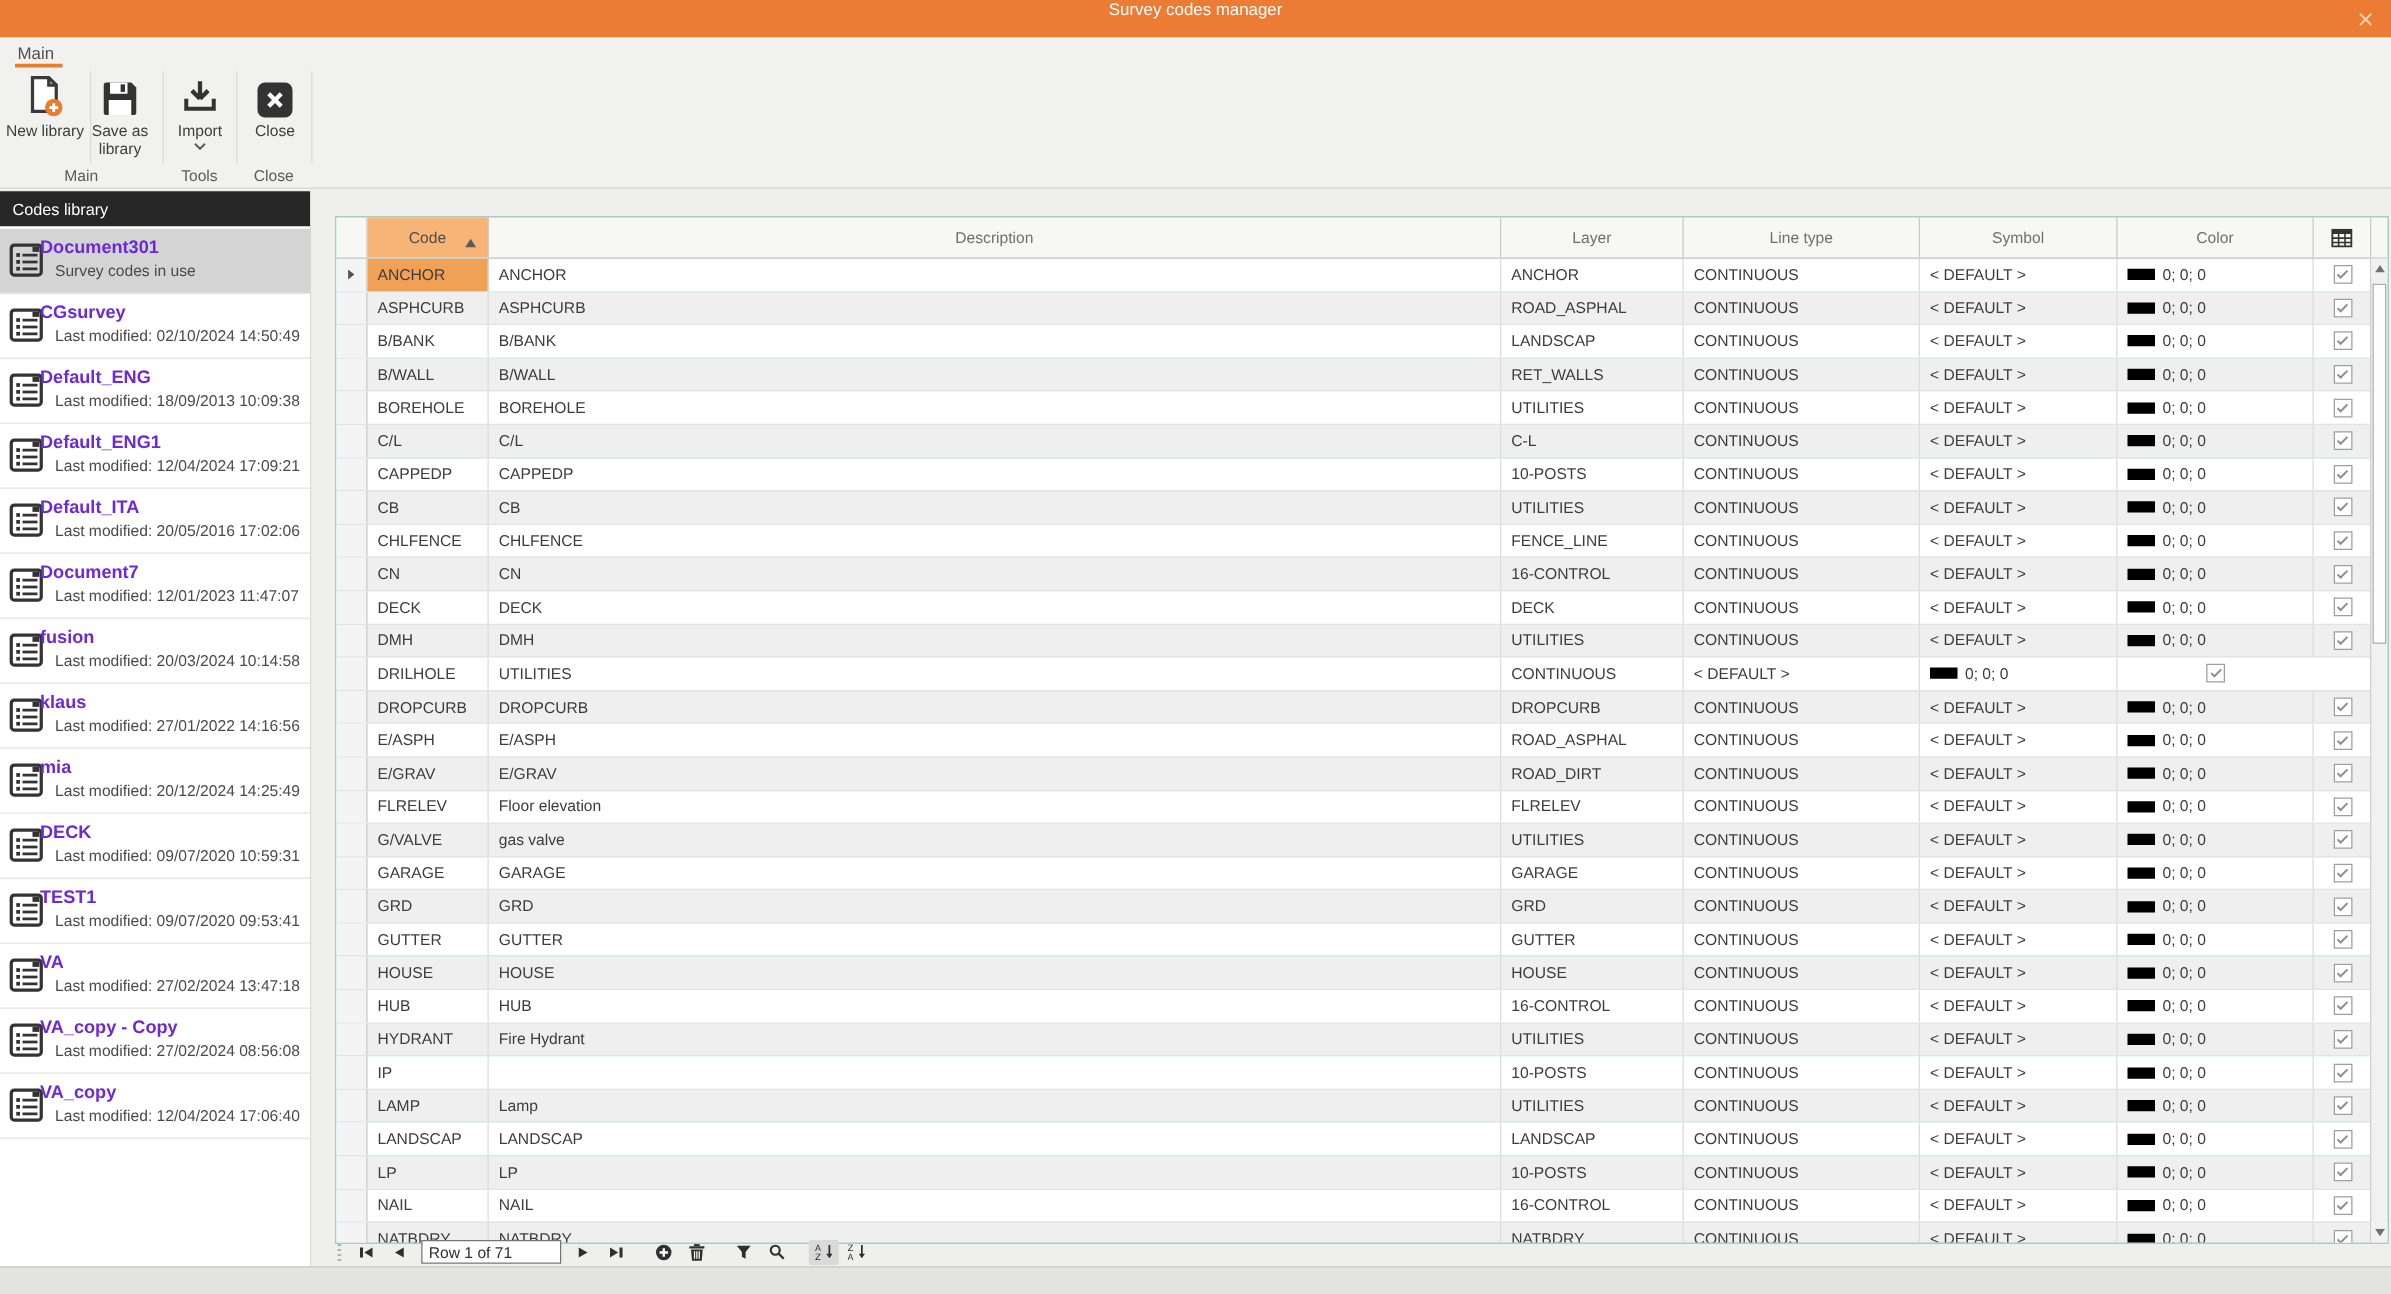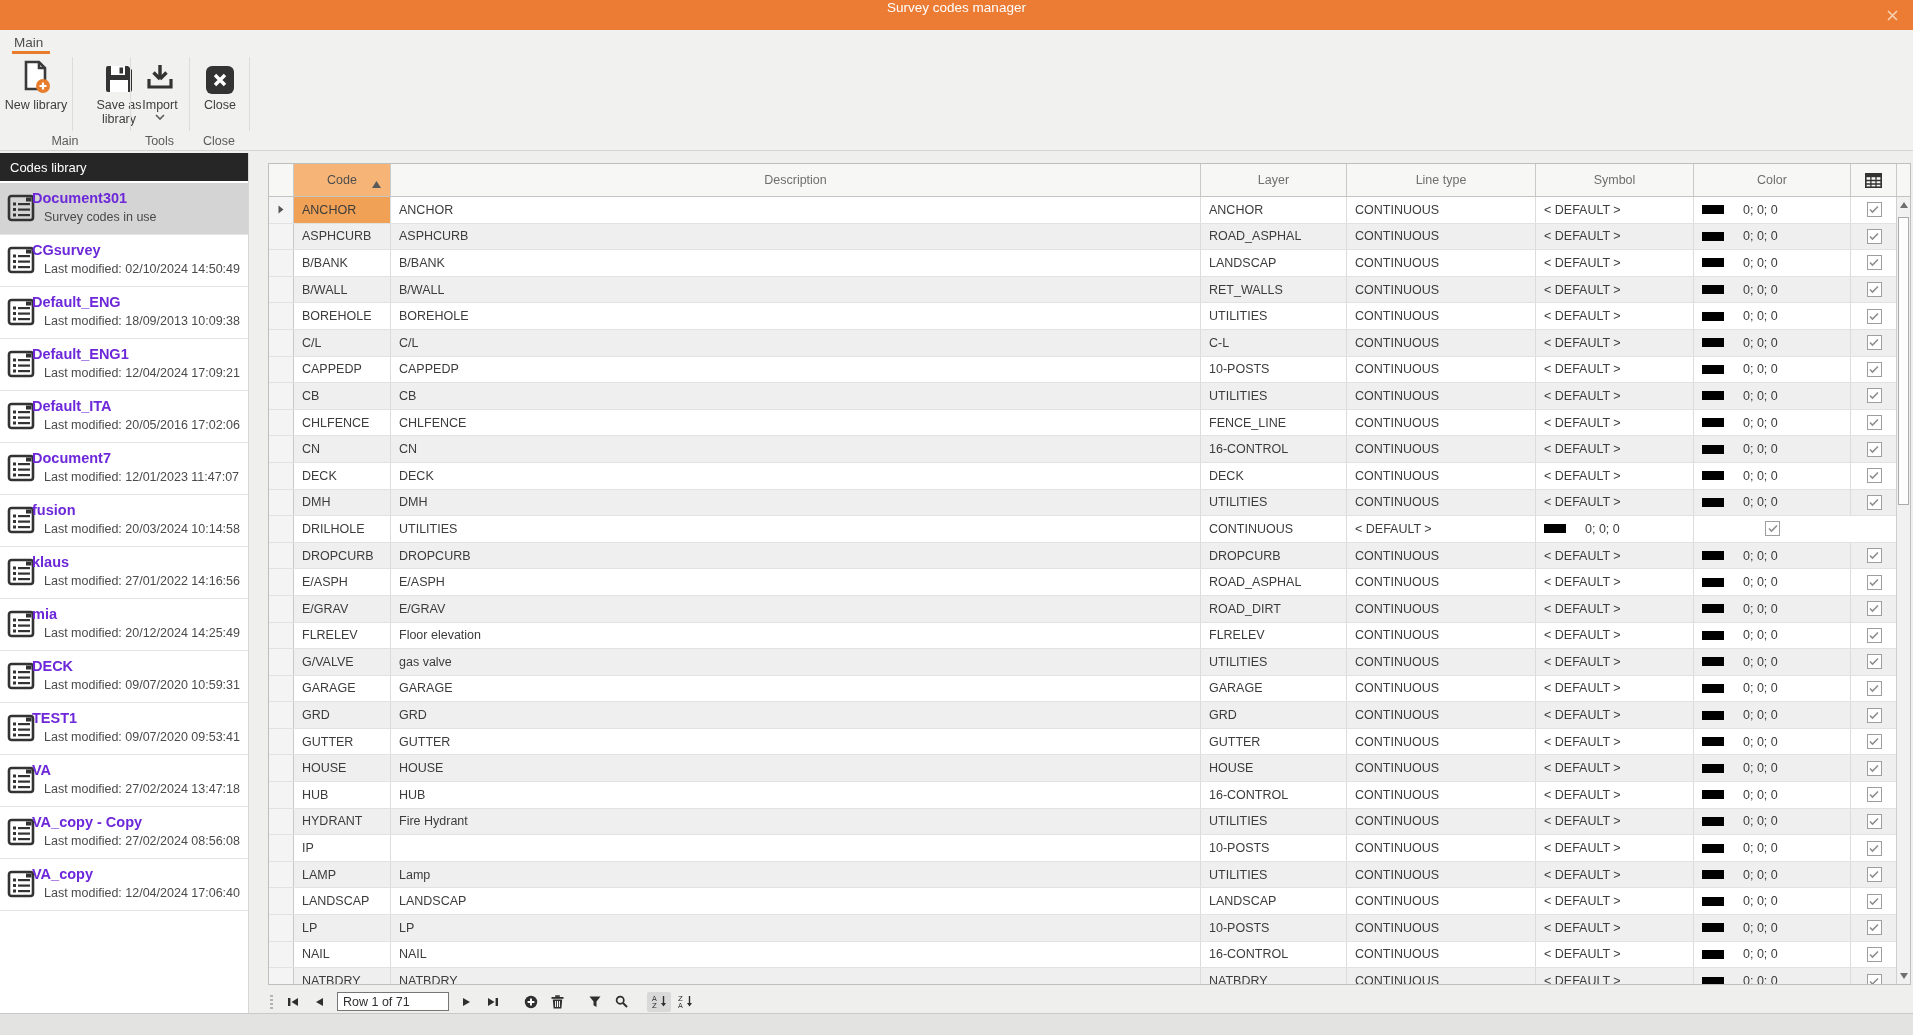--- a/index.html
+++ b/index.html
@@ -32,21 +32,21 @@
   .sb-header { height:28px; background:#262626; color:#FFFFFF; font-size:13px;
     display:flex; align-items:center; padding-left:10px; }
   .sb-list { position:absolute; left:0; top:30px; width:100%; }
   .sb-item { position:relative; height:52px; border-bottom:1px solid #E4E4E4; cursor:pointer; }
   .sb-item.selected { background:#D4D4D4; }
   .sb-icon { position:absolute; left:7px; top:11px; }
   .sb-title { position:absolute; left:32px; top:7px; font-size:14.5px; font-weight:bold; color:#6d28d9; }
   .sb-sub { position:absolute; left:44px; top:27px; font-size:12.5px; color:#4A4A4A; }
 
   
-  .tablewrap { position:absolute; left:268px; top:163px; width:1643px; height:822px;
+  .tablewrap { position:absolute; left:268px; top:173px; width:1643px; height:822px;
     background:#5eead4; border:1px solid #BFBFBF; }
   .thead { display:grid; height:33px;
     grid-template-columns:25px 97px 810px 146px 189px 158px 157px 46px 13px;
     background:#F7F7F6; border-bottom:1px solid #C4C4C4; }
   .th { display:flex; align-items:center; justify-content:center; font-size:12.5px;
     color:#6F6F6F; border-right:1px solid #C9C9C9; position:relative; cursor:pointer; }
   .th.code { background:#F6B577; color:#4E4E4E; }
   .th .sortmark { position:absolute; right:9px; top:13px; }
   .tbody { position:absolute; left:0; top:33px; width:1628px; height:787px; overflow:hidden; }
   .trow { display:grid; height:26.6px;
@@ -54,21 +54,21 @@
     background:#FFFFFF; border-bottom:1px solid #E2E2E2; cursor:default; }
   .trow:nth-child(even) { background:#EFEFEF; }
   .c { display:flex; align-items:center; padding-left:8px; font-size:12.5px; color:#3C3C3C;
     border-right:1px solid #DCDCDC; overflow:hidden; white-space:nowrap; }
   .c.ind { background:#F4F4F4; border-right:1px solid #C9C9C9; justify-content:center; padding-left:0; }
   .c.ind svg { display:none; }
   .trow.sel .code-cell { background:#F0A155; }
   .trow.sel .ind svg { display:block; }
   .swatch { display:inline-block; width:22px; height:9px; background:#000000;
     margin-right:6px; flex:0 0 auto; }
-  .c.colr em { font-style:normal;margin-left:13px; }
+  .c.colr em { font-style:normal; }
   .checkbox { width:15px; height:15px; border:1px solid #9E9E9E; background:#FFFFFF;
     display:flex; align-items:center; justify-content:center; margin:0 auto; cursor:pointer; }
   .c.chk { justify-content:center; padding-left:0; }
 
   
   .vscroll { position:absolute; right:0; top:33px; bottom:0; width:14px; background:#F1F1F1;
     border-left:1px solid #CFCFCF; }
   .varrow { position:absolute; left:0; width:13px; height:16px; background:#F1F1F1;
     display:flex; align-items:center; justify-content:center; cursor:pointer; }
   .varrow.up { top:0; }
@@ -115,21 +115,21 @@
         <path d="M7 3 h13 l6 6 v21 h-19 z" fill="#FFFFFF" stroke="#3A3A3A" stroke-width="2.6"></path>
         <path d="M20 3 v6 h6" fill="none" stroke="#3A3A3A" stroke-width="2.6"></path>
         <circle cx="24" cy="27" r="7" fill="#E87E2C"></circle>
         <path d="M24 23.5 v7 M20.5 27 h7" stroke="#FFFFFF" stroke-width="2.2"></path>
       </svg>
     </span>
     <span class="lbl">New library</span>
   </div>
   <div class="rsep" style="left:72px;"></div>
 
-  <div class="rbtn" style="left:91px; width:56px;">
+  <div class="rbtn" style="left:68px; width:56px;">
     <span class="icon">
       <svg width="32" height="32" viewBox="0 0 32 32">
         <path d="M3 5 a2 2 0 0 1 2-2 h20 l4 4 v20 a2 2 0 0 1-2 2 h-22 a2 2 0 0 1-2-2 z" fill="#333333"></path>
         <rect x="8" y="3" width="14" height="9" fill="#FFFFFF"></rect>
         <rect x="16.5" y="4.5" width="3.5" height="6" fill="#333333"></rect>
         <rect x="7" y="17" width="18" height="12" fill="#FFFFFF"></rect>
       </svg>
     </span>
     <span class="lbl" style="width:56px;">Save as library</span>
   </div>

